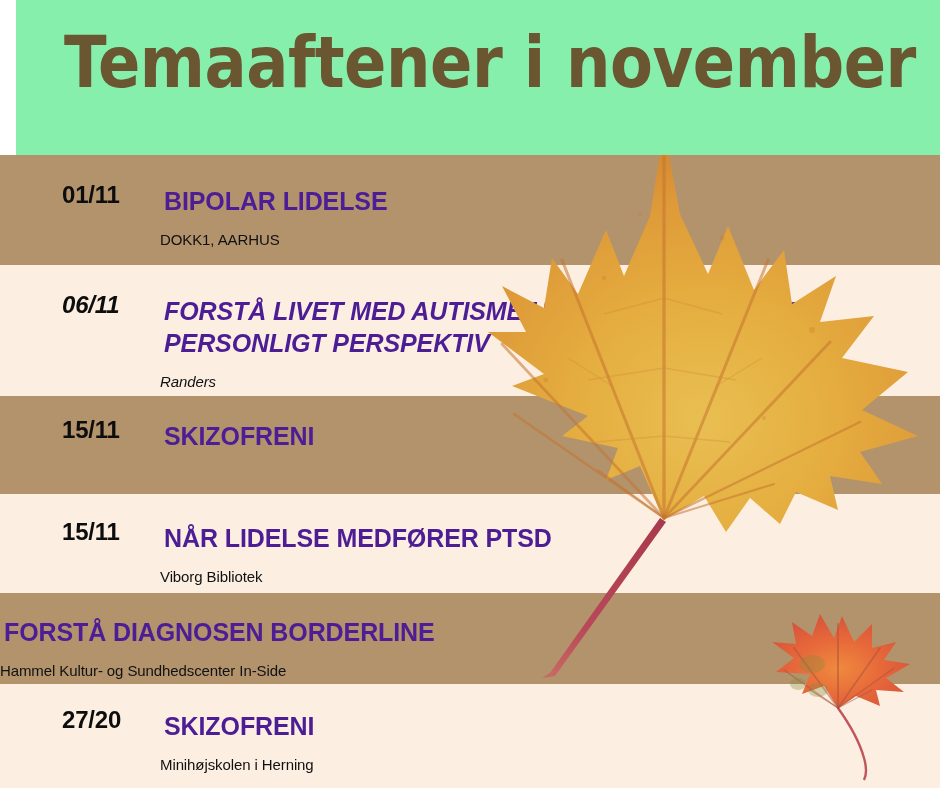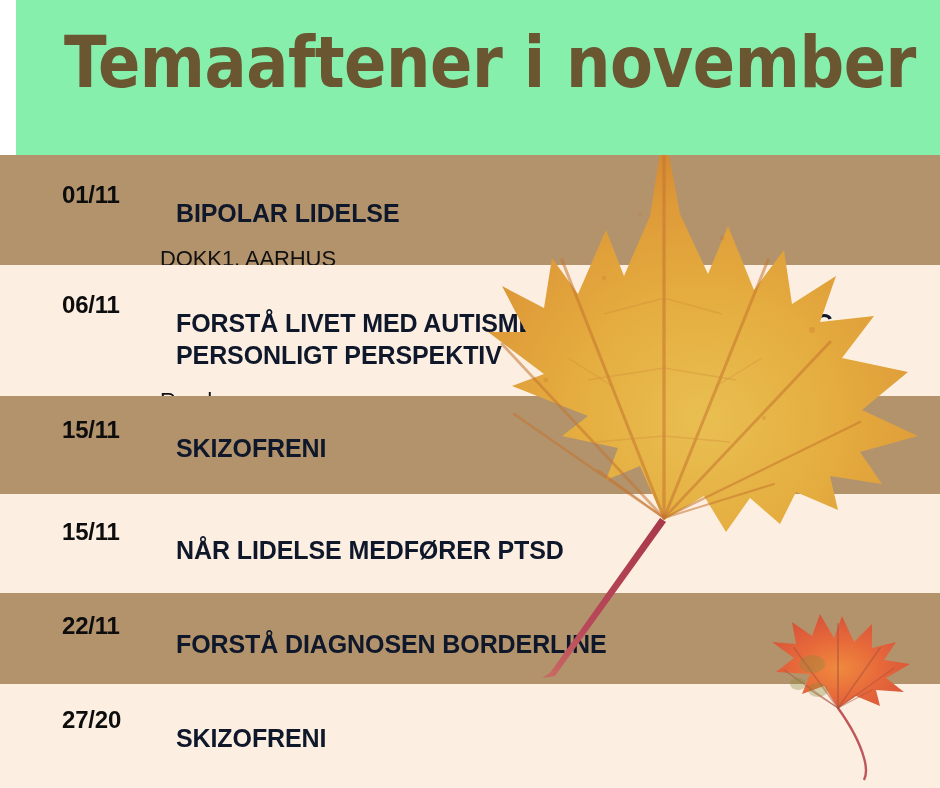--- a/index.html
+++ b/index.html
@@ -81,37 +81,37 @@
     white-space: nowrap;
   }
   .row-body {
     flex: 1 1 auto;
     padding-right: 16px;
     box-sizing: border-box;
   }
   .row-title {
     font-size: 25px;
     font-weight: bold;
-    color: #0f172a;
+    color: #4c1d95;
     letter-spacing: -0.1px;
     line-height: 1.28;
-    margin: 16px;
+    margin: 4px;
   }
   .row-venue {
-    font-size: 22px;
+    font-size: 15px;
     font-weight: normal;
     color: #111111;
     letter-spacing: -0.1px;
     line-height: 1.3;
-    margin: 6px 0 0 0;
+    margin: 13px 0 0 0;
   }
 
   
   #row-0 { height: 110px; padding-top: 26px; }
-  #row-1 { height: 131px; padding-top: 26px; }
+  #row-1 { height: 131px; padding-top: 26px; font-style: italic; }
   #row-2 { height: 98px;  padding-top: 20px; }
   #row-3 { height: 99px;  padding-top: 24px; }
   #row-4 { height: 91px;  padding-top: 19px; }
   #row-5 { height: 104px; padding-top: 22px; }
 
   
   #leaf-big {
     position: absolute;
     left: 392px;
     top: 118px;
@@ -161,34 +161,36 @@
       <div class="row-date">15/11</div>
       <div class="row-body">
         <p class="row-title">SKIZOFRENI</p>
       </div>
     </div>
 
     <div class="row light" id="row-3">
       <div class="row-date">15/11</div>
       <div class="row-body">
         <p class="row-title">NÅR LIDELSE MEDFØRER PTSD</p>
+        <p class="row-venue">Viborg Bibliotek</p>
       </div>
     </div>
 
     <div class="row dark" id="row-4">
-      <div class="row-date">22/11</div>
       <div class="row-body">
         <p class="row-title">FORSTÅ DIAGNOSEN BORDERLINE</p>
+        <p class="row-venue">Hammel Kultur- og Sundhedscenter In-Side</p>
       </div>
     </div>
 
     <div class="row light" id="row-5">
       <div class="row-date">27/20</div>
       <div class="row-body">
         <p class="row-title">SKIZOFRENI</p>
+        <p class="row-venue">Minihøjskolen i Herning</p>
       </div>
     </div>
 
   </div>
 
   <svg id="leaf-big" viewBox="0 0 540 560">
     <defs>
       <radialGradient id="gBig" cx="50%" cy="72%" r="72%">
         <stop offset="0%" stop-color="#e9bf52"></stop>
         <stop offset="42%" stop-color="#e5ad3f"></stop>

